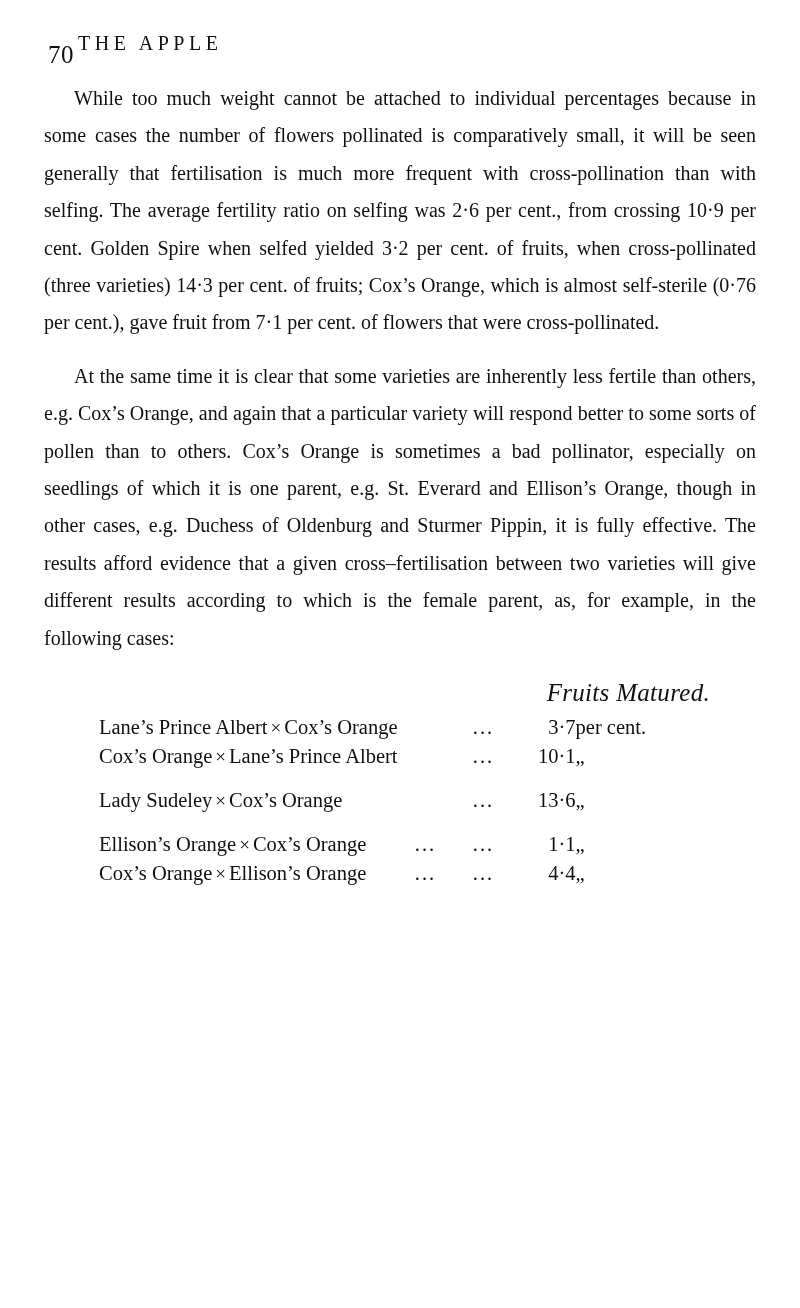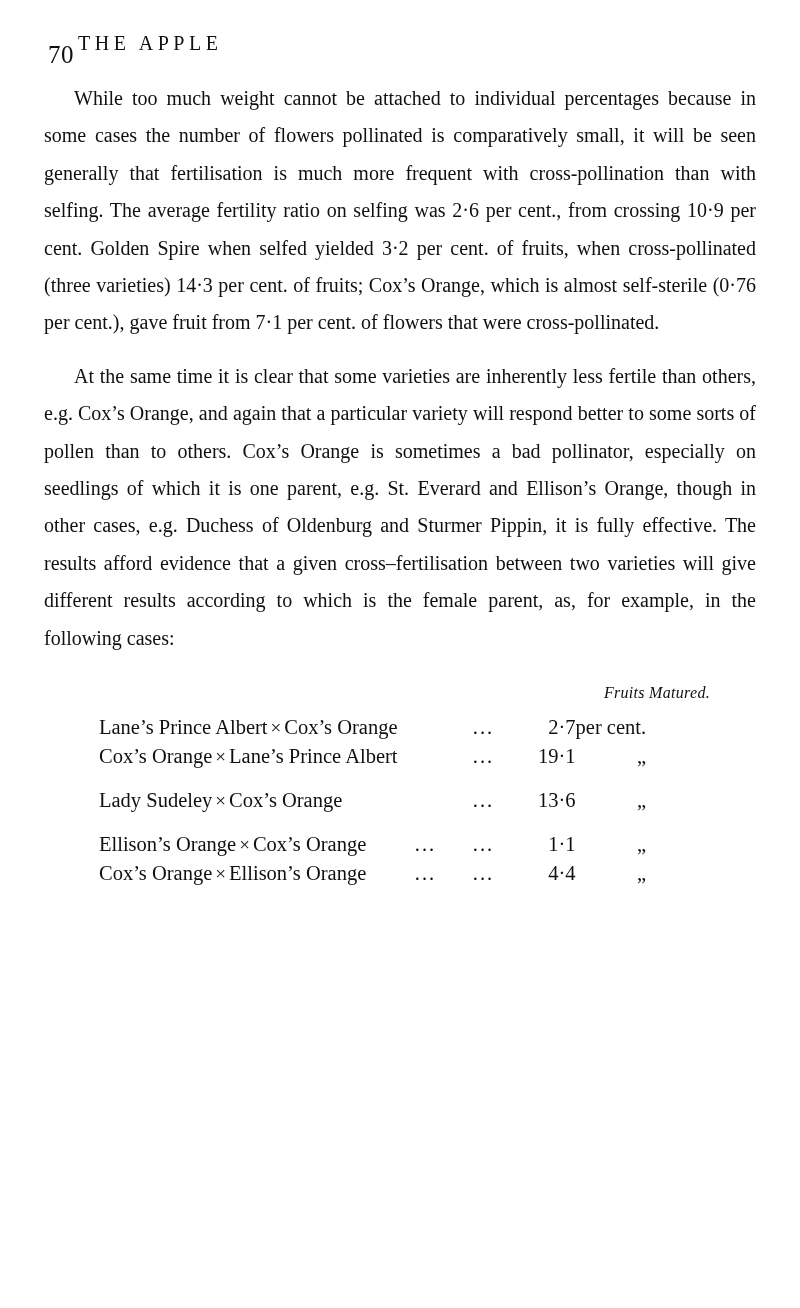--- a/index.html
+++ b/index.html
@@ -61,21 +61,21 @@
   }
   .table-block {
     margin: 22px 44px 0 44px;
     font-size: 20.5px;
     line-height: 28px;
   }
   .table-caption {
     text-align: right;
     padding-right: 46px;
     font-style: italic;
-    font-size: 16px;
+    font-size: 25px;
     letter-spacing: 0.3px;
     margin-bottom: 6px;
   }
   table.matured {
     border-collapse: collapse;
     margin-left: 55px;
   }
   table.matured td {
     padding: 0;
     vertical-align: baseline;
@@ -94,21 +94,21 @@
     text-align: center;
     width: 60px;
     letter-spacing: 2px;
   }
   td.c-value {
     text-align: right;
     width: 62px;
     padding-right: 8px;
   }
   td.c-unit {
-    text-align: right;
+    text-align: left;
     padding-left: 4px;
   }
   tr.gap td {
     height: 15px;
     line-height: 15px;
     font-size: 0;
   }
   .times {
     font-size: 19px;
     padding: 0 3px;
@@ -130,28 +130,28 @@
   </div>
 
   <div class="table-block">
     <div class="table-caption">Fruits Matured.</div>
     <table class="matured">
       <tbody>
         <tr>
           <td class="c-left"><span>Lane’s Prince Albert</span><span class="times">×</span><span>Cox’s Orange</span></td>
           <td class="c-dots1"></td>
           <td class="c-dots2">...</td>
-          <td class="c-value">2·7</td>
+          <td class="c-value">3·7</td>
           <td class="c-unit">per cent.</td>
         </tr>
         <tr>
           <td class="c-left"><span>Cox’s Orange</span><span class="times">×</span><span>Lane’s Prince Albert</span></td>
           <td class="c-dots1"></td>
           <td class="c-dots2">...</td>
-          <td class="c-value">19·1</td>
+          <td class="c-value">10·1</td>
           <td class="c-unit">„</td>
         </tr>
         <tr class="gap">
             <td colspan="5"></td>
           </tr>
         <tr>
           <td class="c-left"><span>Lady Sudeley</span><span class="times">×</span><span>Cox’s Orange</span></td>
           <td class="c-dots1"></td>
           <td class="c-dots2">...</td>
           <td class="c-value">13·6</td>

